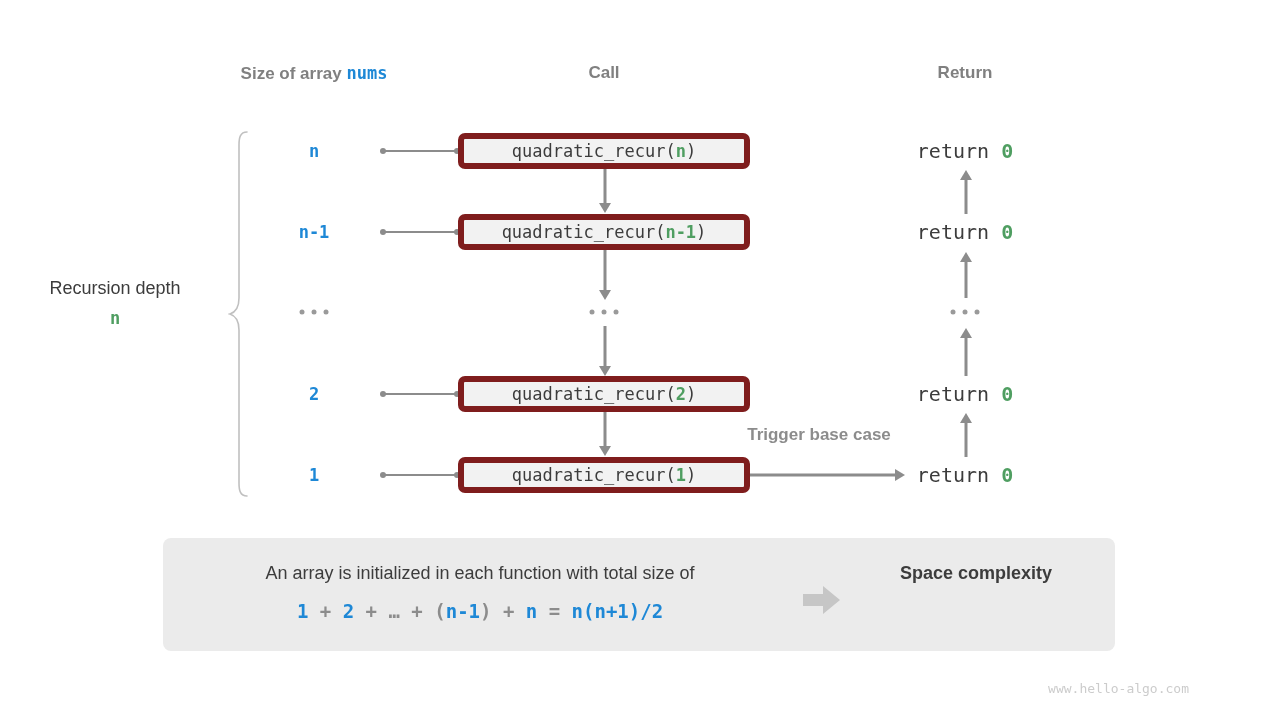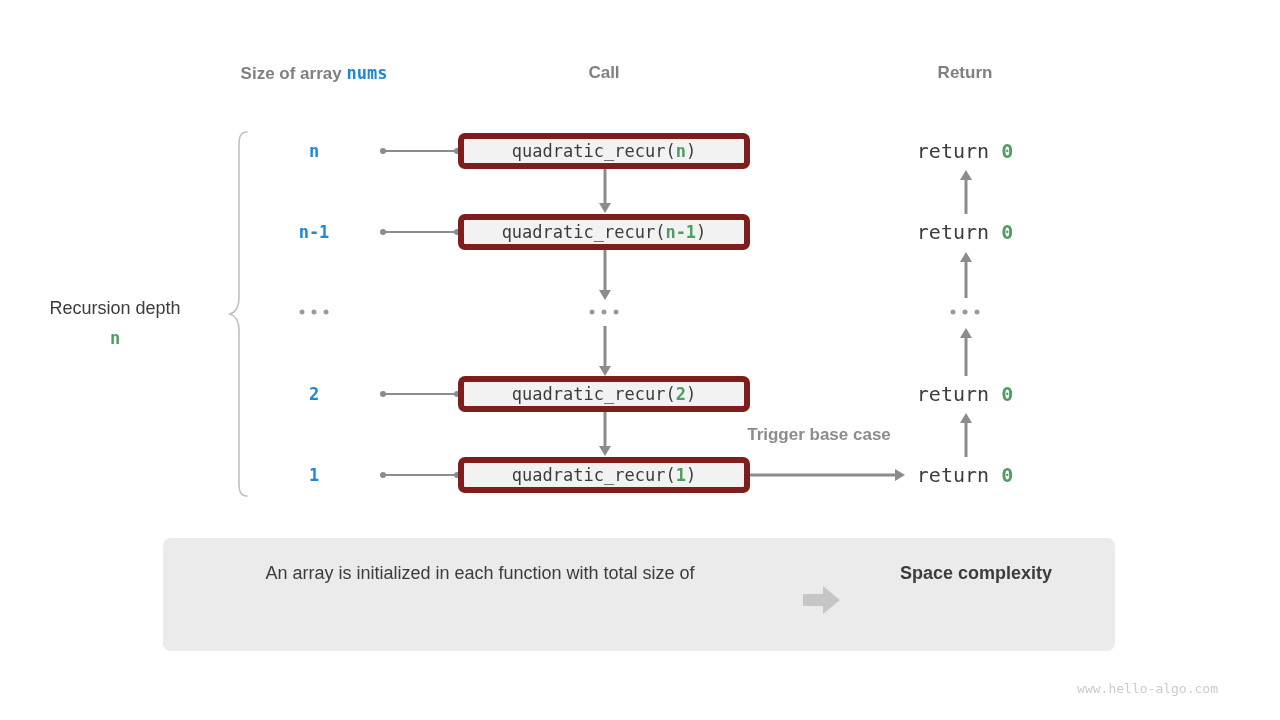--- a/index.html
+++ b/index.html
@@ -263,21 +263,21 @@
 
   <div class="col-header" style="left:314px; top:63px;"><span>Size of array </span><span class="mono-blue">nums</span></div>
   <div class="col-header" style="left:604px; top:63px;">Call</div>
   <div class="col-header" style="left:965px; top:63px;">Return</div>
 
   <div class="brace" style="left:228px; top:130px; width:22px; height:368px;">
     <svg width="22" height="368" viewBox="0 0 22 368" fill="none" xmlns="http://www.w3.org/2000/svg">
       <path d="M19 2 C12 2 11 8 11 15 L11 168 C11 176 8 182 2 184 C8 186 11 192 11 200 L11 353 C11 360 12 366 19 366" stroke="#c0c0c0" stroke-width="1.6" fill="none" stroke-linecap="round"></path>
     </svg>
   </div>
-  <div class="depth-caption" style="left:115px; top:298px;">
+  <div class="depth-caption" style="left:115px; top:278px;">
     <span class="depth-title">Recursion depth</span>
     <span class="depth-value">n</span>
   </div>
 
   <div class="size-label" style="left:314px; top:151px;">n</div>
   <div class="connector" style="left:381px; top:151px; width:78px;"></div>
   <div class="call-box" style="left:458px; top:151px; width:292px;"><span>quadratic_recur(</span><span class="arg">n</span><span>)</span></div>
   <div class="return-label" style="left:965px; top:151px;"><span>return </span><span class="retval">0</span></div>
 
   <div class="size-label" style="left:314px; top:232px;">n-1</div>
@@ -348,27 +348,28 @@
   <div class="h-arrow" style="left:750px; top:475px; width:155px; height:14px;">
       <div class="shaft"></div>
       <div class="head"></div>
     </div>
   <div class="trigger-note" style="left:819px; top:425px;">Trigger base case</div>
 
   <div class="footer-panel" style="left:163px; top:538px; width:952px; height:113px;"></div>
 
   <div class="footer-left" style="left:480px; top:563px;">
     <span class="footer-text">An array is initialized in each function with total size of</span>
+    <span class="footer-formula"><span class="v">1</span><span> + </span><span class="v">2</span><span> + </span><span>…</span><span> + </span><span>(</span><span class="v">n-1</span><span>)</span><span> + </span><span class="v">n</span><span> = </span><span class="v">n(n+1)/2</span></span>
   </div>
 
   <div class="block-arrow" style="left:822px; top:600px;">
     <svg width="38" height="30" viewBox="0 0 38 30" xmlns="http://www.w3.org/2000/svg">
       <path d="M0 9 L20 9 L20 1 L37 15 L20 29 L20 21 L0 21 Z" fill="#c6c6c6"></path>
     </svg>
   </div>
 
   <div class="footer-right" style="left:976px; top:563px;">
     <span class="sc-title">Space complexity</span>
   </div>
 
-  <div class="watermark" style="left:1218px; top:681px;">www.hello-algo.com</div>
+  <div class="watermark" style="left:1189px; top:681px;">www.hello-algo.com</div>
 
 </div>
 
 </body></html>

